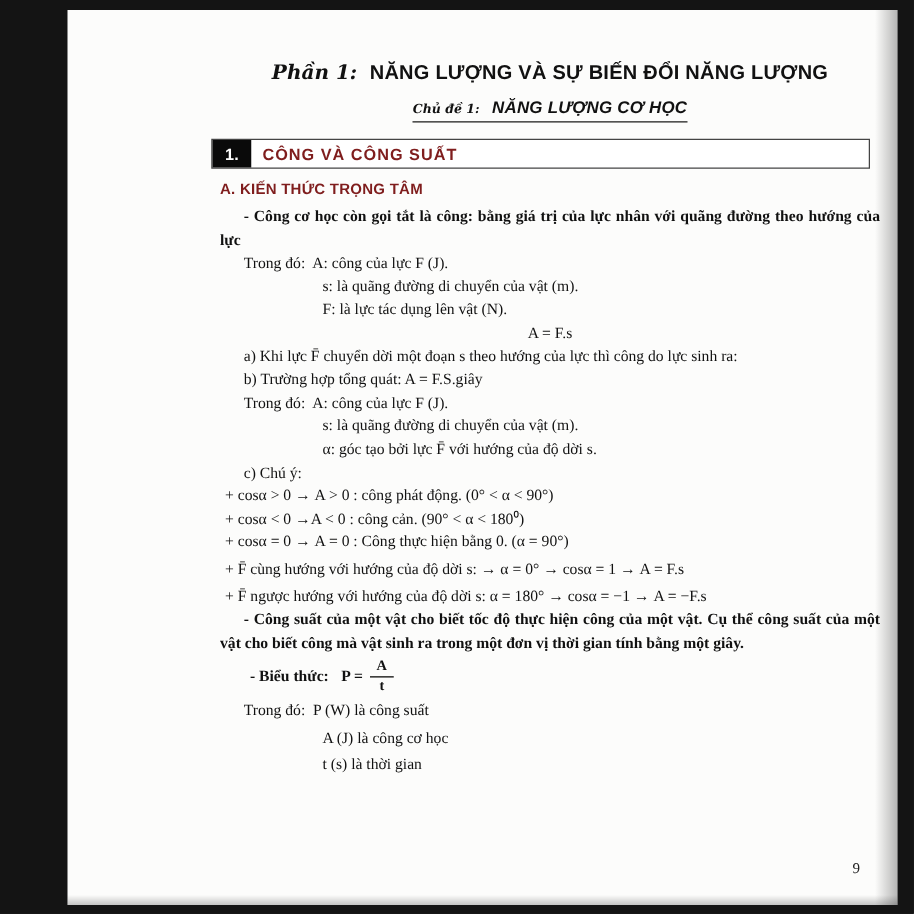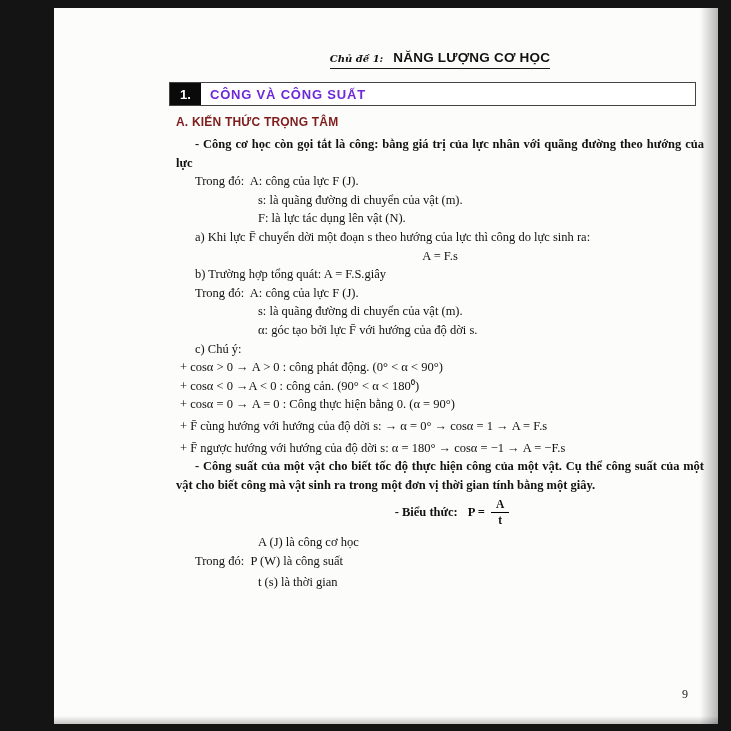--- a/index.html
+++ b/index.html
@@ -26,89 +26,93 @@
     font-family:"DejaVu Serif",serif;font-style:italic;font-weight:700;
     font-size:16px;margin-right:6px;
   }
   .big-title{
     font-family:"Liberation Sans",sans-serif;font-weight:700;
     font-size:16px;letter-spacing:0.2px;
   }
   .topic-title{text-align:center;margin-bottom:13px;}
   .topic-inner{display:inline-block;border-bottom:1.5px solid #1a1a1a;padding-bottom:2px;}
   .topic-title .script-prefix{font-size:10px;}
-  .topic-title .big-title{font-size:13.5px;}
+  .topic-title .big-title{font-size:13.5px;font-style:italic;}
   .section-bar{
     display:flex;align-items:center;
     margin-left:-7px;width:527px;height:24px;
     border:1px solid #444;background:#fff;
     font-family:"Liberation Sans",sans-serif;
     margin-bottom:9px;box-sizing:border-box;
   }
   .section-num{
     background:#0a0a0a;color:#fff;font-weight:700;font-size:13px;
     width:31px;height:100%;display:flex;align-items:center;justify-content:center;
     flex:0 0 auto;
   }
   .section-label{
-    font-weight:700;font-size:13px;letter-spacing:0.8px;margin-left:9px;color:#6d28d9;
+    font-weight:700;font-size:13px;letter-spacing:0.8px;margin-left:9px;color:#7f1d1d;
   }
   .subsection{
     font-family:"Liberation Sans",sans-serif;font-weight:700;font-size:12px;
     letter-spacing:0.2px;margin-bottom:6px;color:#7f1d1d;
   }
   .body-text{font-size:12.5px;line-height:18.6px;}
   .line{white-space:pre-wrap;}
   .b{font-weight:700;}
   .para{text-align:justify;text-indent:19px;}
   .ind1{margin-left:19px;}
   .ind2{margin-left:82px;}
   .plus{margin-left:4px;}
   .center-formula{text-align:center;}
   .formula-line{
-    display:flex;align-items:center;margin-left:24px;height:36px;gap:10px;justify-content:center;
+    display:flex;align-items:center;margin-left:24px;height:36px;gap:10px;
   }
   .frac-wrap{display:inline-flex;align-items:center;gap:6px;font-weight:700;}
   .frac{display:inline-block;text-align:center;font-size:11.5px;vertical-align:middle;line-height:1.15;}
   .frac .num{display:block;border-bottom:1px solid #000;padding:0 5px 1px;}
   .frac .den{display:block;padding-top:1px;}
   .page-number{
     position:absolute;right:30px;bottom:22px;font-size:12px;color:#222;
   }
 </style>
 </head>
 <body>
 
 <div class="canvas">
   <div class="page">
 
     <div class="content">
 
+      <div class="part-title">
+        <span class="script-prefix">Phần 1:</span>
+        <span class="big-title">NĂNG LƯỢNG VÀ SỰ BIẾN ĐỔI NĂNG LƯỢNG</span>
+      </div>
 
       <div class="topic-title">
         <span class="topic-inner">
           <span class="script-prefix">Chủ đề 1:</span>
           <span class="big-title">NĂNG LƯỢNG CƠ HỌC</span>
         </span>
       </div>
 
       <div class="section-bar">
         <span class="section-num">1.</span>
         <span class="section-label">CÔNG VÀ CÔNG SUẤT</span>
       </div>
 
       <div class="subsection">A. KIẾN THỨC TRỌNG TÂM</div>
 
       <div class="body-text">
         <div class="line para b">- Công cơ học còn gọi tắt là công: bằng giá trị của lực nhân với quãng đường theo hướng của lực</div>
         <div class="line ind1">Trong đó:  A: công của lực F (J).</div>
         <div class="line ind2">s: là quãng đường di chuyển của vật (m).</div>
         <div class="line ind2">F: là lực tác dụng lên vật (N).</div>
+        <div class="line center-formula">A = F.s</div>
         <div class="line ind1">a) Khi lực F̄ chuyển dời một đoạn s theo hướng của lực thì công do lực sinh ra:</div>
-        <div class="line center-formula">A = F.s</div>
         <div class="line ind1">b) Trường hợp tổng quát: A = F.S.giây</div>
         <div class="line ind1">Trong đó:  A: công của lực F (J).</div>
         <div class="line ind2">s: là quãng đường di chuyển của vật (m).</div>
         <div class="line ind2">α: góc tạo bởi lực F̄ với hướng của độ dời s.</div>
         <div class="line ind1">c) Chú ý:</div>
         <div class="line plus">+ cosα &gt; 0 → A &gt; 0 : công phát động. (0° &lt; α &lt; 90°)</div>
         <div class="line plus">+ cosα &lt; 0 →A &lt; 0 : công cản. (90° &lt; α &lt; 180⁰)</div>
         <div class="line plus">+ cosα = 0 → A = 0 : Công thực hiện bằng 0. (α = 90°)</div>
         <div class="line plus" style="margin-top:3px;">+ F̄ cùng hướng với hướng của độ dời s: → α = 0° → cosα = 1 → A = F.s</div>
         <div class="line plus" style="margin-top:3px;">+ F̄ ngược hướng với hướng của độ dời s: α = 180° → cosα = −1 → A = −F.s</div>
@@ -118,22 +122,22 @@
           <span class="b">- Biểu thức:</span>
           <span class="frac-wrap">
             <span>P =</span>
             <span class="frac">
               <span class="num">A</span>
               <span class="den">t</span>
             </span>
           </span>
         </div>
 
+        <div class="line ind1">Trong đó:  P (W) là công suất</div>
         <div class="line ind2" style="margin-top:3px;">A (J) là công cơ học</div>
-        <div class="line ind1">Trong đó:  P (W) là công suất</div>
         <div class="line ind2" style="margin-top:3px;">t (s) là thời gian</div>
       </div>
 
     </div>
 
     <div class="page-number">9</div>
 
     <div class="page-edge-right"></div>
     <div class="page-edge-bottom"></div>
   </div>

